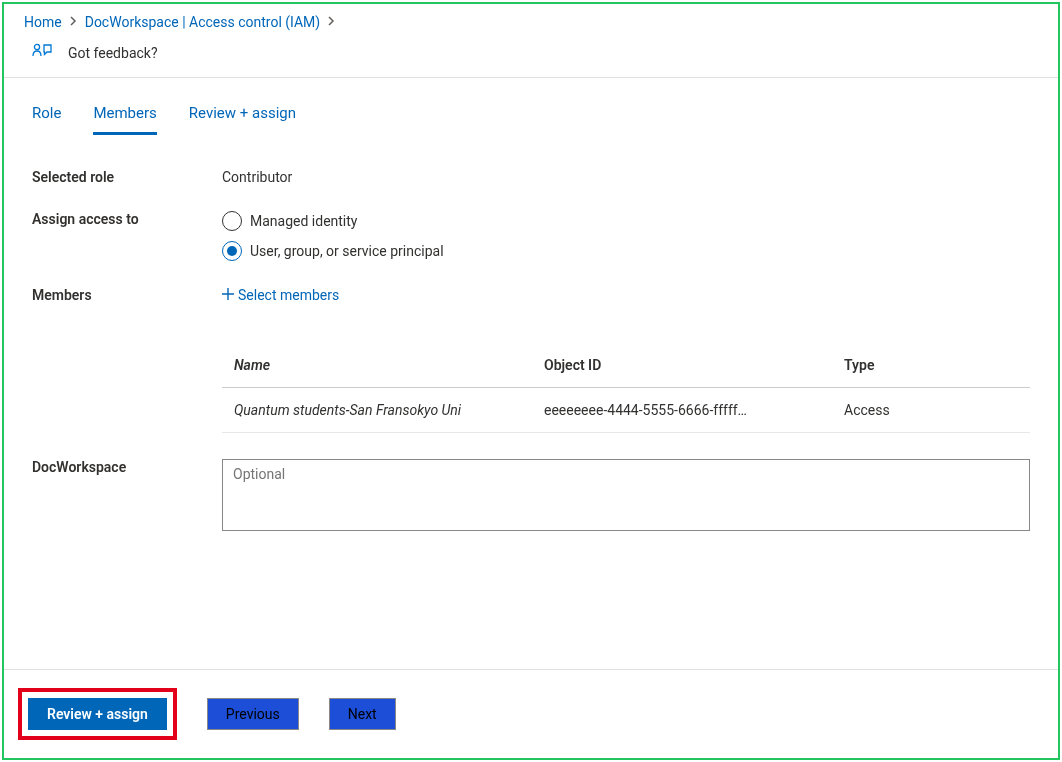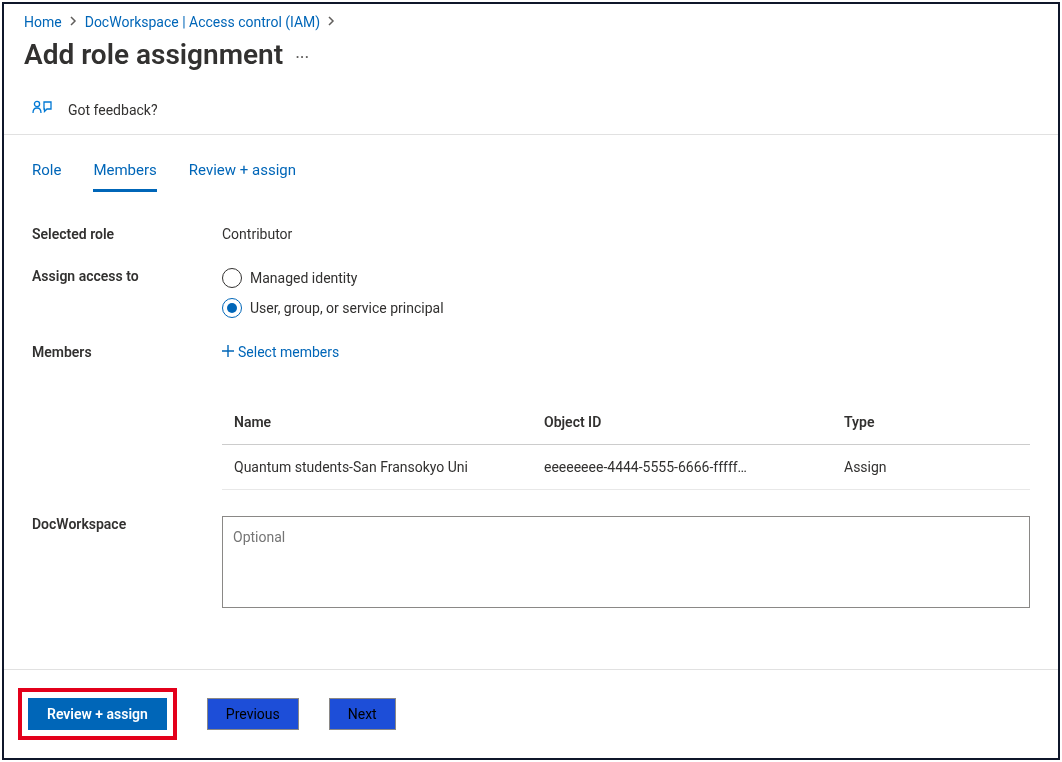--- a/index.html
+++ b/index.html
@@ -5,21 +5,21 @@
     * { box-sizing: border-box; margin: 0; padding: 0; }
     html, body {
       font-family: "Segoe UI", -apple-system, BlinkMacSystemFont, Roboto, "Helvetica Neue", sans-serif;
       font-size: 14px;
       color: #323130;
       background: #fff;
       width: 1062px;
       height: 762px;
     }
     .frame {
-      border: 2px solid #0f172a;
+      border: 2px solid #22c55e;
       width: 1058px;
       height: 758px;
       margin: 2px;
       position: relative;
       display: flex;
       flex-direction: column;
       overflow: hidden;
     }
 
     
@@ -149,30 +149,30 @@
       display: flex;
       padding: 14px 12px;
     }
     .members-table .thead {
       font-weight: 600;
       border-bottom: 1px solid #ccc;
     }
     .members-table .trow {
       border-bottom: 1px solid #e8e8e8;
     }
-    .col-name { flex: 0 0 310px; padding-right: 10px; overflow: hidden; text-overflow: ellipsis; white-space: nowrap;}
+    .col-name { flex: 0 0 310px; padding-right: 10px; overflow: hidden; text-overflow: ellipsis; white-space: nowrap; font-style: italic;}
     .col-obj  { flex: 0 0 300px; padding-right: 10px; overflow: hidden; text-overflow: ellipsis; white-space: nowrap;}
     .col-type { flex: 1; }
 
     
     .desc-input {
       width: 100%;
-      height: 92px;
+      height: 72px;
       border: 1px solid #8a8886;
-      padding: 12px 10px;
+      padding: 6px 10px;
       font-family: inherit;
       font-size: 14px;
       resize: none;
       color: #323130;
     }
 
     
     .footer {
       border-top: 1px solid #e1e1e1;
       padding: 18px 20px;
@@ -215,24 +215,20 @@
         </svg>
     </span>
     <a href="#">DocWorkspace | Access control (IAM)</a>
     <span class="chevron">
       <svg width="7" height="10" viewBox="0 0 7 10">
           <path d="M1 1 L5 5 L1 9" stroke="#605e5c" stroke-width="1.5" fill="none"></path>
         </svg>
     </span>
   </nav>
 
-  <div class="title-row">
-    <h1>Add role assignment</h1>
-    <span class="more-dots">···</span>
-  </div>
 
   <div class="feedback-row">
     <span class="feedback-icon">
       <svg width="20" height="18" viewBox="0 0 20 18" fill="none" stroke="#0078d4" stroke-width="1.3">
         <circle cx="5" cy="5" r="2.6"></circle>
         <path d="M1 14 C1 10.5 3 9 5 9 C7 9 9 10.5 9 14"></path>
         <path d="M12 3 H19 V10 H15 L12.5 12.5 V10 H12 Z"></path>
       </svg>
     </span>
     <span>Got feedback?</span>
@@ -279,21 +275,21 @@
 
         <div class="members-table">
           <div class="thead">
             <div class="col-name">Name</div>
             <div class="col-obj">Object ID</div>
             <div class="col-type">Type</div>
           </div>
           <div class="trow">
             <div class="col-name">Quantum students-San Fransokyo Uni</div>
             <div class="col-obj">eeeeeeee-4444-5555-6666-fffff…</div>
-            <div class="col-type">Assign</div>
+            <div class="col-type">Access</div>
           </div>
         </div>
       </div>
     </div>
 
     <div class="form-row">
       <div class="label-col bold">DocWorkspace</div>
       <div class="value-col">
         <textarea class="desc-input" placeholder="Optional" style=""></textarea>
       </div>

